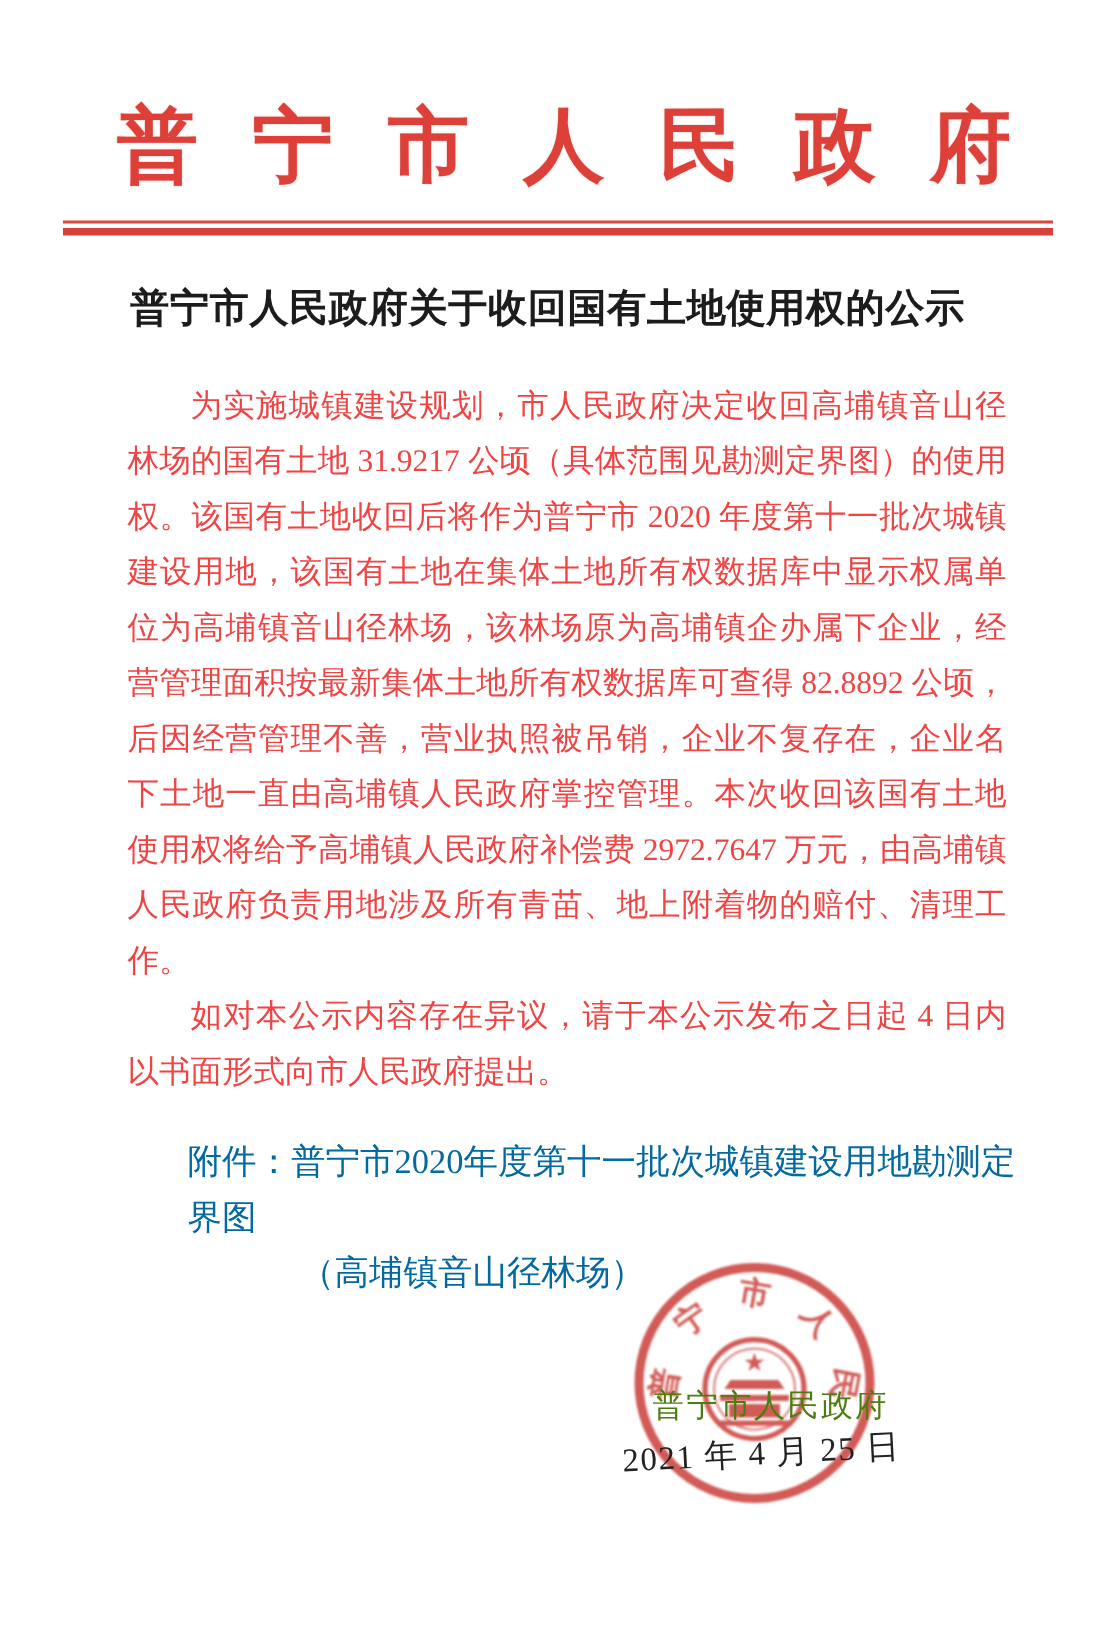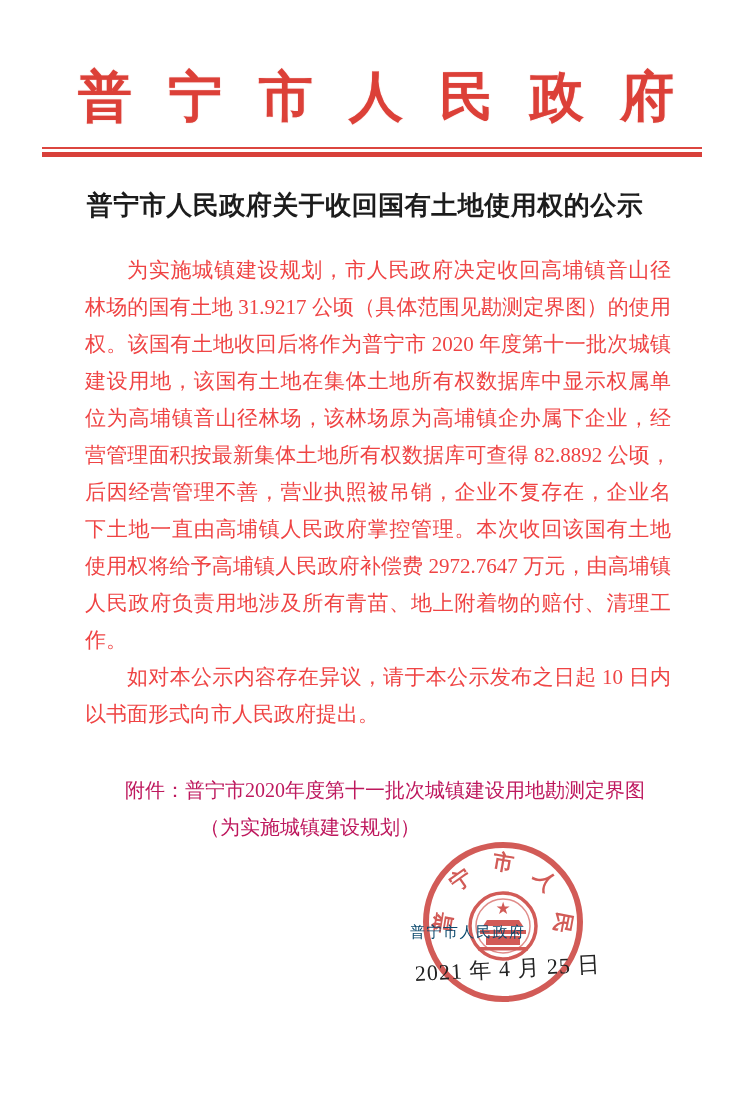--- a/index.html
+++ b/index.html
@@ -30,31 +30,31 @@
     letter-spacing:0.5px;
   }
   
   .body-text{
     position:absolute;left:85px;top:252px;width:586px;
     font-size:21px;line-height:37px;color:#ef4444;
     text-align:justify;text-justify:inter-character;
   }
   .body-text p{margin:0;text-indent:2em;}
   
-  .attachment{position:absolute;left:85px;top:772px;width:600px;
-    font-size:20px;line-height:37px;color:#be185d;}
+  .attachment{position:absolute;left:85px;top:756px;width:600px;
+    font-size:23px;line-height:37px;color:#0369a1;}
   .attachment .a1{padding-left:40px;}
   .attachment .a2{padding-left:115px;}
   
   .seal{position:absolute;left:419px;top:838px;width:168px;height:168px;z-index:1;
     opacity:.88;}
   
   .sig-name{
-    position:absolute;left:410px;top:923px;z-index:2;
-    font-size:15px;letter-spacing:1.5px;color:#0c4a6e;
+    position:absolute;left:435px;top:923px;z-index:2;
+    font-size:21px;letter-spacing:1.5px;color:#4d7c0f;
   }
   .sig-date{
     position:absolute;left:415px;top:959px;z-index:2;
     font-size:22px;letter-spacing:1px;color:#222;
     transform:rotate(-3deg);transform-origin:left center;
   }
 </style>
 </head>
 <body>
 
@@ -73,26 +73,26 @@
   <div class="rule-wrap">
     <div class="rule-thin"></div>
     <div class="rule-gap"></div>
     <div class="rule-thick"></div>
   </div>
 
   <div class="doc-title">普宁市人民政府关于收回国有土地使用权的公示</div>
 
   <div class="body-text">
     <p>为实施城镇建设规划，市人民政府决定收回高埔镇音山径林场的国有土地 31.9217 公顷（具体范围见勘测定界图）的使用权。该国有土地收回后将作为普宁市 2020 年度第十一批次城镇建设用地，该国有土地在集体土地所有权数据库中显示权属单位为高埔镇音山径林场，该林场原为高埔镇企办属下企业，经营管理面积按最新集体土地所有权数据库可查得 82.8892 公顷，后因经营管理不善，营业执照被吊销，企业不复存在，企业名下土地一直由高埔镇人民政府掌控管理。本次收回该国有土地使用权将给予高埔镇人民政府补偿费 2972.7647 万元，由高埔镇人民政府负责用地涉及所有青苗、地上附着物的赔付、清理工作。</p>
-    <p>如对本公示内容存在异议，请于本公示发布之日起 10 日内以书面形式向市人民政府提出。</p>
+    <p>如对本公示内容存在异议，请于本公示发布之日起 4 日内以书面形式向市人民政府提出。</p>
   </div>
 
   <div class="attachment">
     <div class="a1">附件：普宁市2020年度第十一批次城镇建设用地勘测定界图</div>
-    <div class="a2">（为实施城镇建设规划）</div>
+    <div class="a2">（高埔镇音山径林场）</div>
   </div>
 
   <svg class="seal" viewBox="-84 -84 168 168" xmlns="http://www.w3.org/2000/svg">
     <defs>
       <filter id="soft">
           <feGaussianBlur stdDeviation="0.7"></feGaussianBlur>
         </filter>
       <path id="sealArc" d="M -48.9 17.8 A 52 52 0 1 1 48.9 17.8" fill="none"></path>
     </defs>
     <g filter="url(#soft)">

